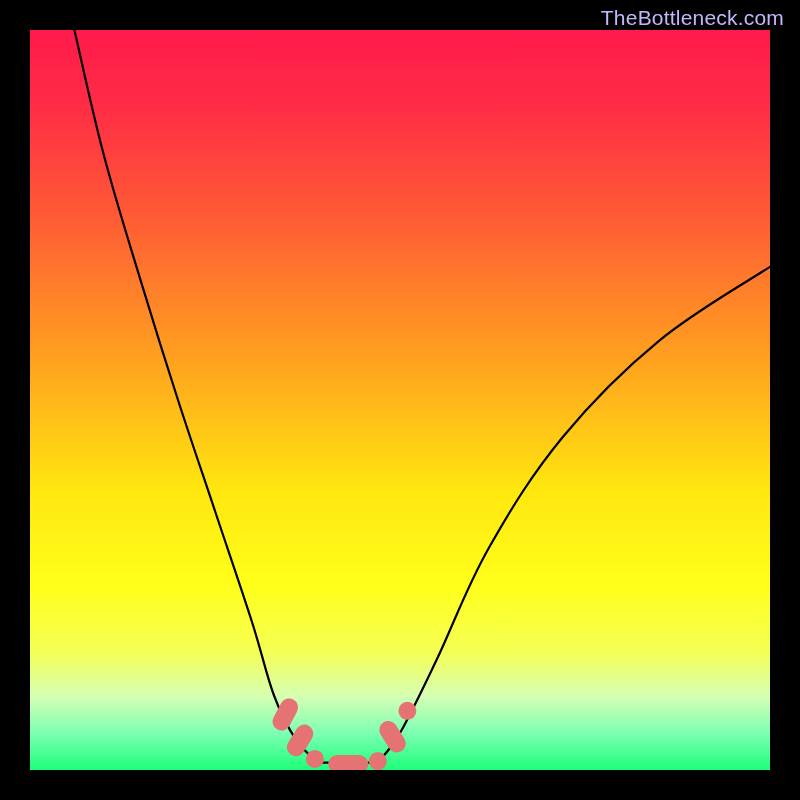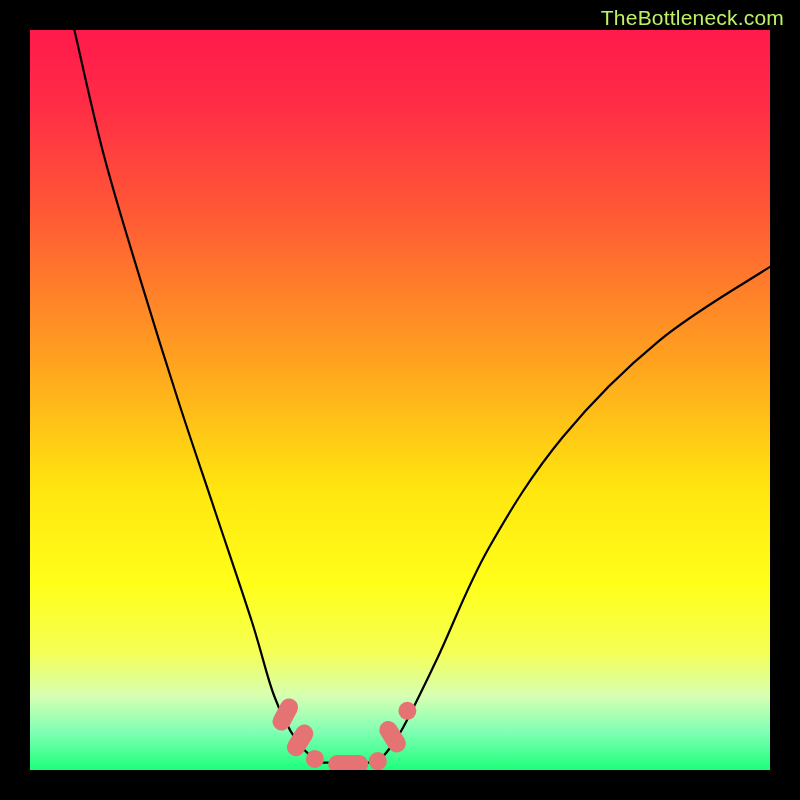--- a/index.html
+++ b/index.html
@@ -33,21 +33,21 @@
     top: 0;
     width: 100%;
     height: 100%;
   }
   .watermark {
     position: absolute;
     top: 6px;
     right: 16px;
     font-size: 21px;
     font-weight: 500;
-    color: #bef264;
+    color: #c4b5fd;
     letter-spacing: 0.2px;
     user-select: none;
   }
   svg.curves {
     position: absolute;
     left: 0;
     top: 0;
     width: 100%;
     height: 100%;
   }

